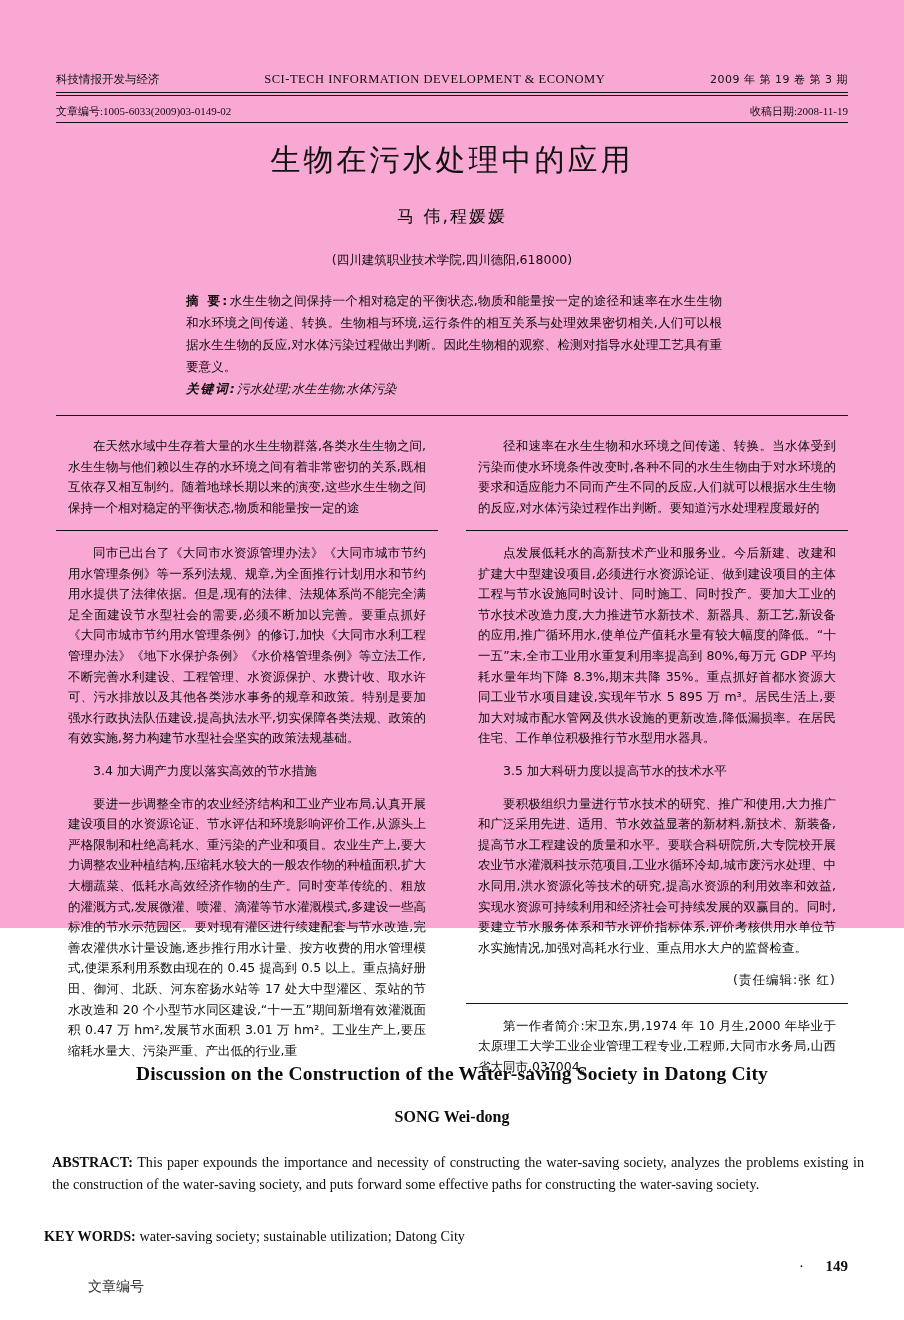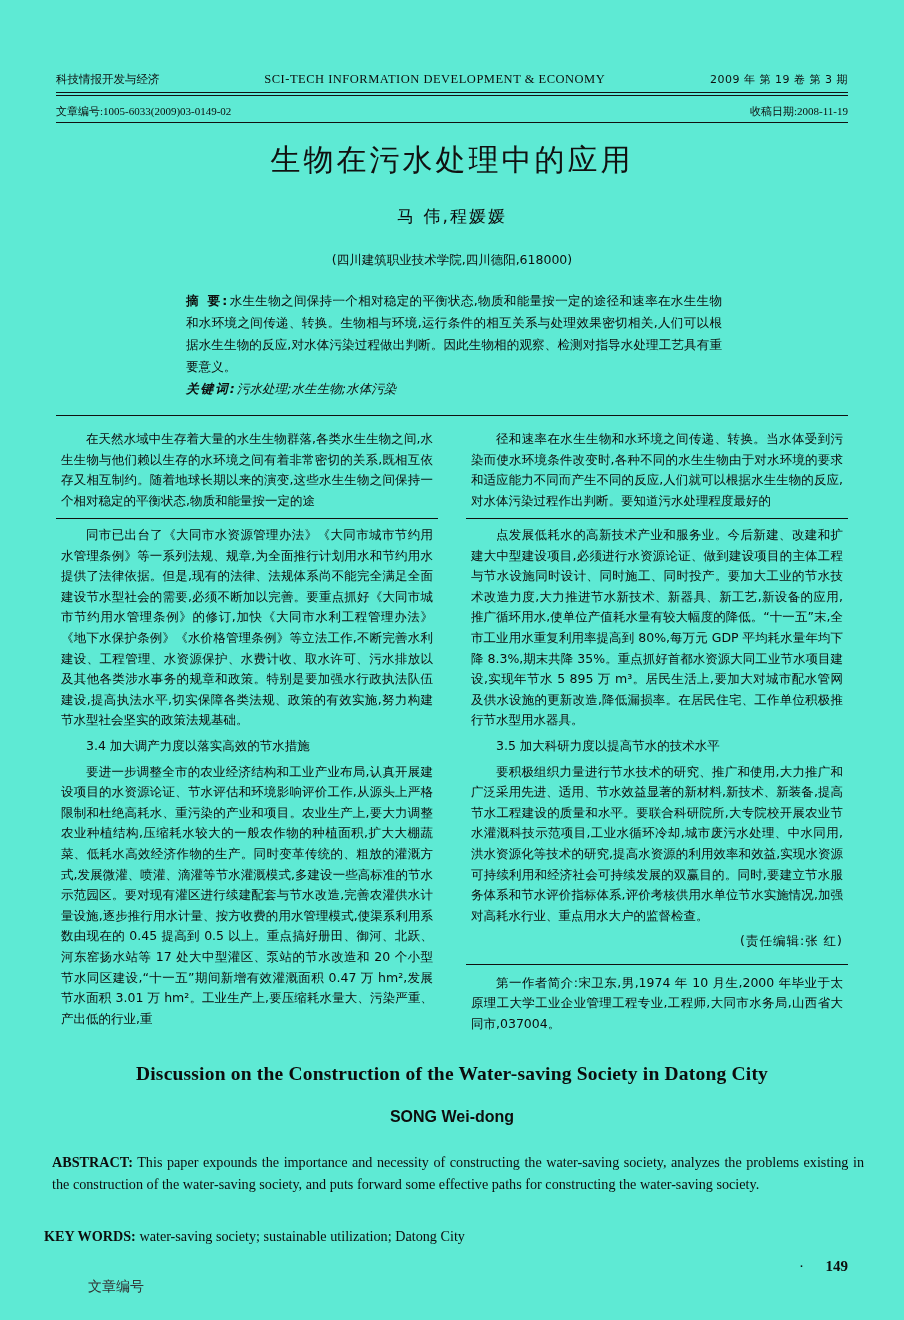--- a/index.html
+++ b/index.html
@@ -11,22 +11,22 @@
     width: 904px;
     height: 1320px;
     font-family: "Liberation Serif", serif;
     color: #0d0d0d;
     position: relative;
     overflow: hidden;
   }
   .page {
     position: relative;
     width: 904px;
-    height: 1320px;
-    background: #5eead4;
+    height: 928px;
+    background: #f9a8d4;
   }
 
   
   .runhead {
     position: absolute;
     left: 56px;
     top: 72px;
     width: 792px;
     display: flex;
     align-items: baseline;
@@ -166,21 +166,21 @@
     gap: 28px;
     font-family: "DejaVu Sans", sans-serif;
     font-size: 12.5px;
     line-height: 20.6px;
   }
   .col {
     width: 382px;
     text-align: justify;
   }
   .col p {
-    margin: 5px;
+    margin: 12px;
     text-indent: 2em;
   }
   .sec {
     text-indent: 0;
     margin-top: 0;
   }
   .midrule {
     width: 382px;
     height: 0.7px;
     background: #111;
@@ -211,21 +211,21 @@
     font-weight: bold;
     font-size: 19.5px;
     letter-spacing: 0.2px;
   }
   .en-author {
     position: absolute;
     left: 0;
     top: 1108px;
     width: 904px;
     text-align: center;
-    font-family: Liberation Sans, sans-serif;
+    font-family: Liberation Serif, serif;
     font-weight: bold;
     font-size: 16px;
   }
   .en-abs {
     position: absolute;
     left: 44px;
     top: 1152px;
     width: 812px;
     font-family: "Liberation Serif", serif;
     font-size: 14.2px;

